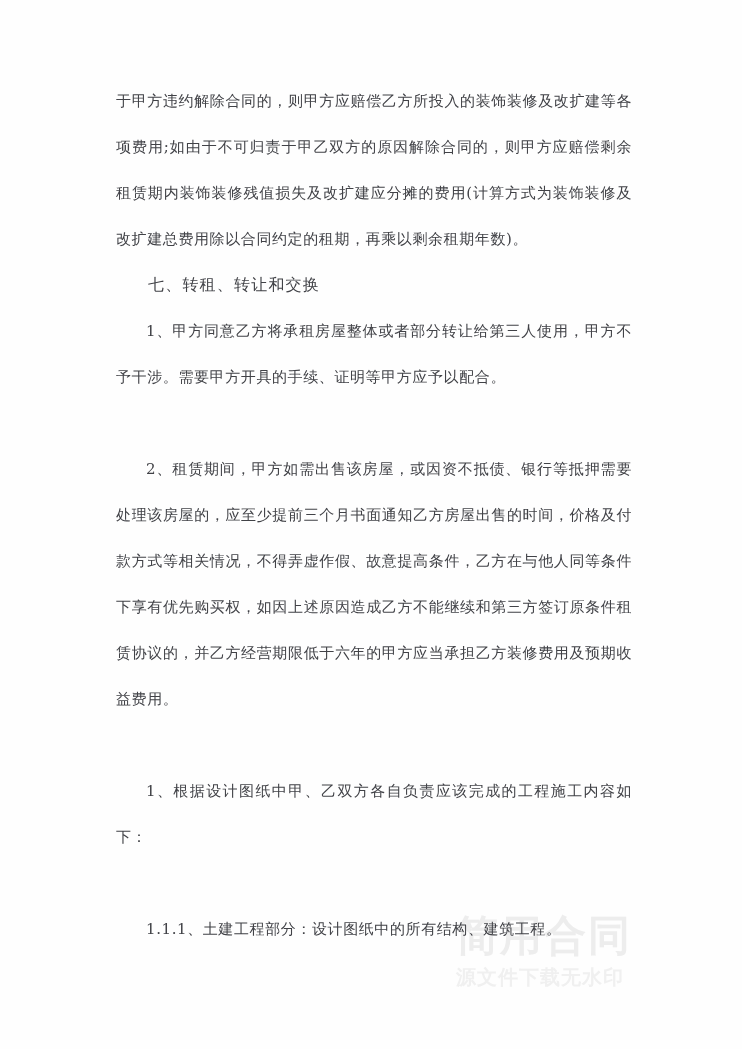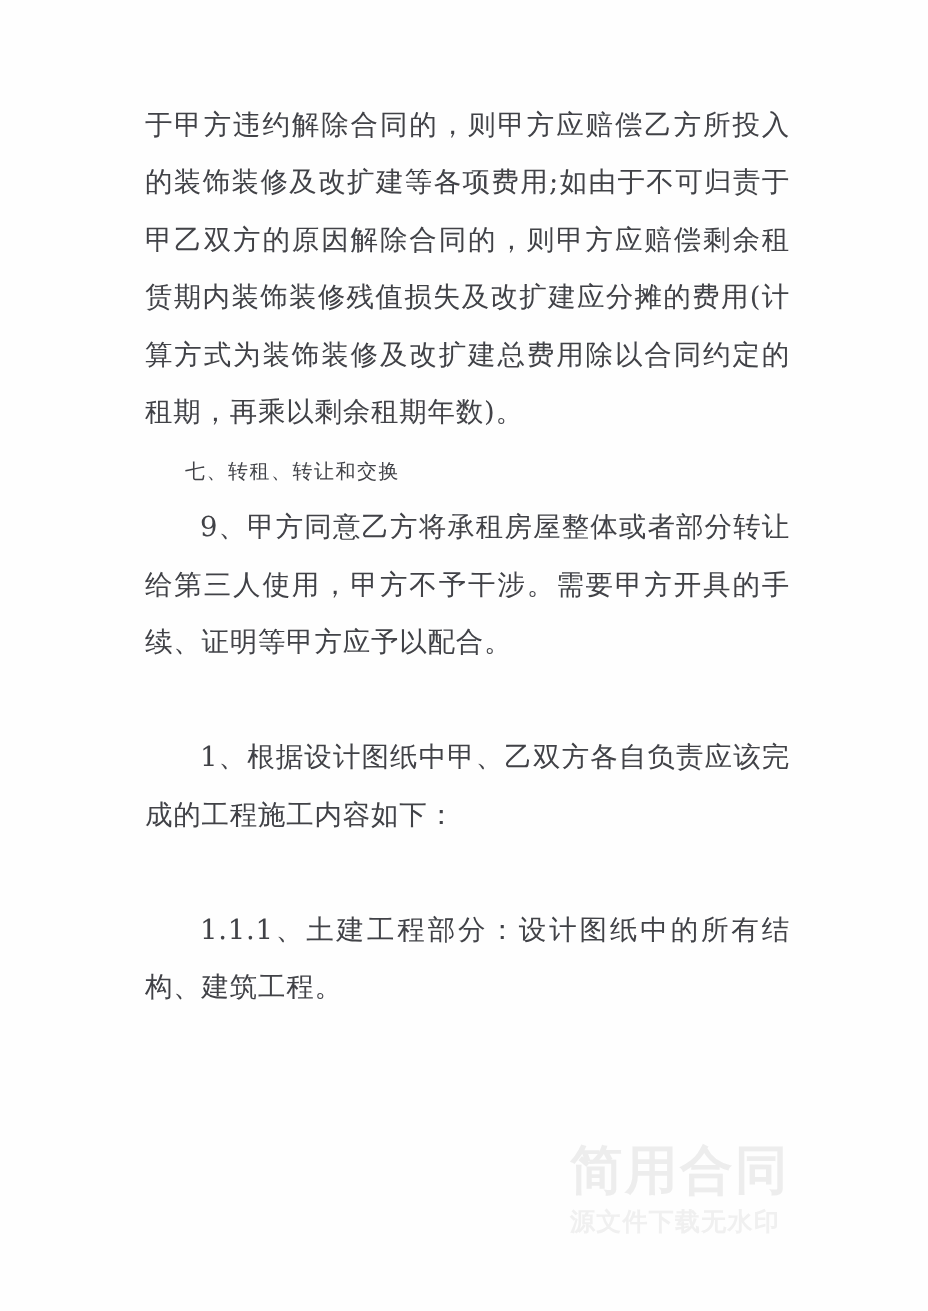--- a/index.html
+++ b/index.html
@@ -57,21 +57,21 @@
   
   .body-text {
     position: absolute;
     left: 116px;
     top: 78px;
     width: 516px;
     z-index: 2;
   }
 
   .para {
-    font-size: 22px;
+    font-size: 15px;
     line-height: 46px;
     color: #414247;
     text-align: justify;
     text-justify: inter-character;
     margin: 0;
     letter-spacing: 0.6px;
     -webkit-font-smoothing: antialiased;
   }
   .para.indent {
     text-indent: 2em;
@@ -100,22 +100,23 @@
     <div class="watermark-logo">简用合同</div>
     <div class="watermark-tagline">源文件下载无水印</div>
   </div>
 
   <div class="body-text">
 
     <p class="para">于甲方违约解除合同的，则甲方应赔偿乙方所投入的装饰装修及改扩建等各项费用;如由于不可归责于甲乙双方的原因解除合同的，则甲方应赔偿剩余租赁期内装饰装修残值损失及改扩建应分摊的费用(计算方式为装饰装修及改扩建总费用除以合同约定的租期，再乘以剩余租期年数)。</p>
 
     <p class="heading">七、转租、转让和交换</p>
 
-    <p class="para indent">9、甲方同意乙方将承租房屋整体或者部分转让给第三人使用，甲方不予干涉。需要甲方开具的手续、证明等甲方应予以配合。</p>
+    <p class="para indent">1、甲方同意乙方将承租房屋整体或者部分转让给第三人使用，甲方不予干涉。需要甲方开具的手续、证明等甲方应予以配合。</p>
 
+    <p class="para indent">2、租赁期间，甲方如需出售该房屋，或因资不抵债、银行等抵押需要处理该房屋的，应至少提前三个月书面通知乙方房屋出售的时间，价格及付款方式等相关情况，不得弄虚作假、故意提高条件，乙方在与他人同等条件下享有优先购买权，如因上述原因造成乙方不能继续和第三方签订原条件租赁协议的，并乙方经营期限低于六年的甲方应当承担乙方装修费用及预期收益费用。</p>
 
 
     <p class="para indent">1、根据设计图纸中甲、乙双方各自负责应该完成的工程施工内容如下：</p>
 
 
     <p class="para indent">1.1.1、土建工程部分：设计图纸中的所有结构、建筑工程。</p>
 
   </div>
 </div>
 

